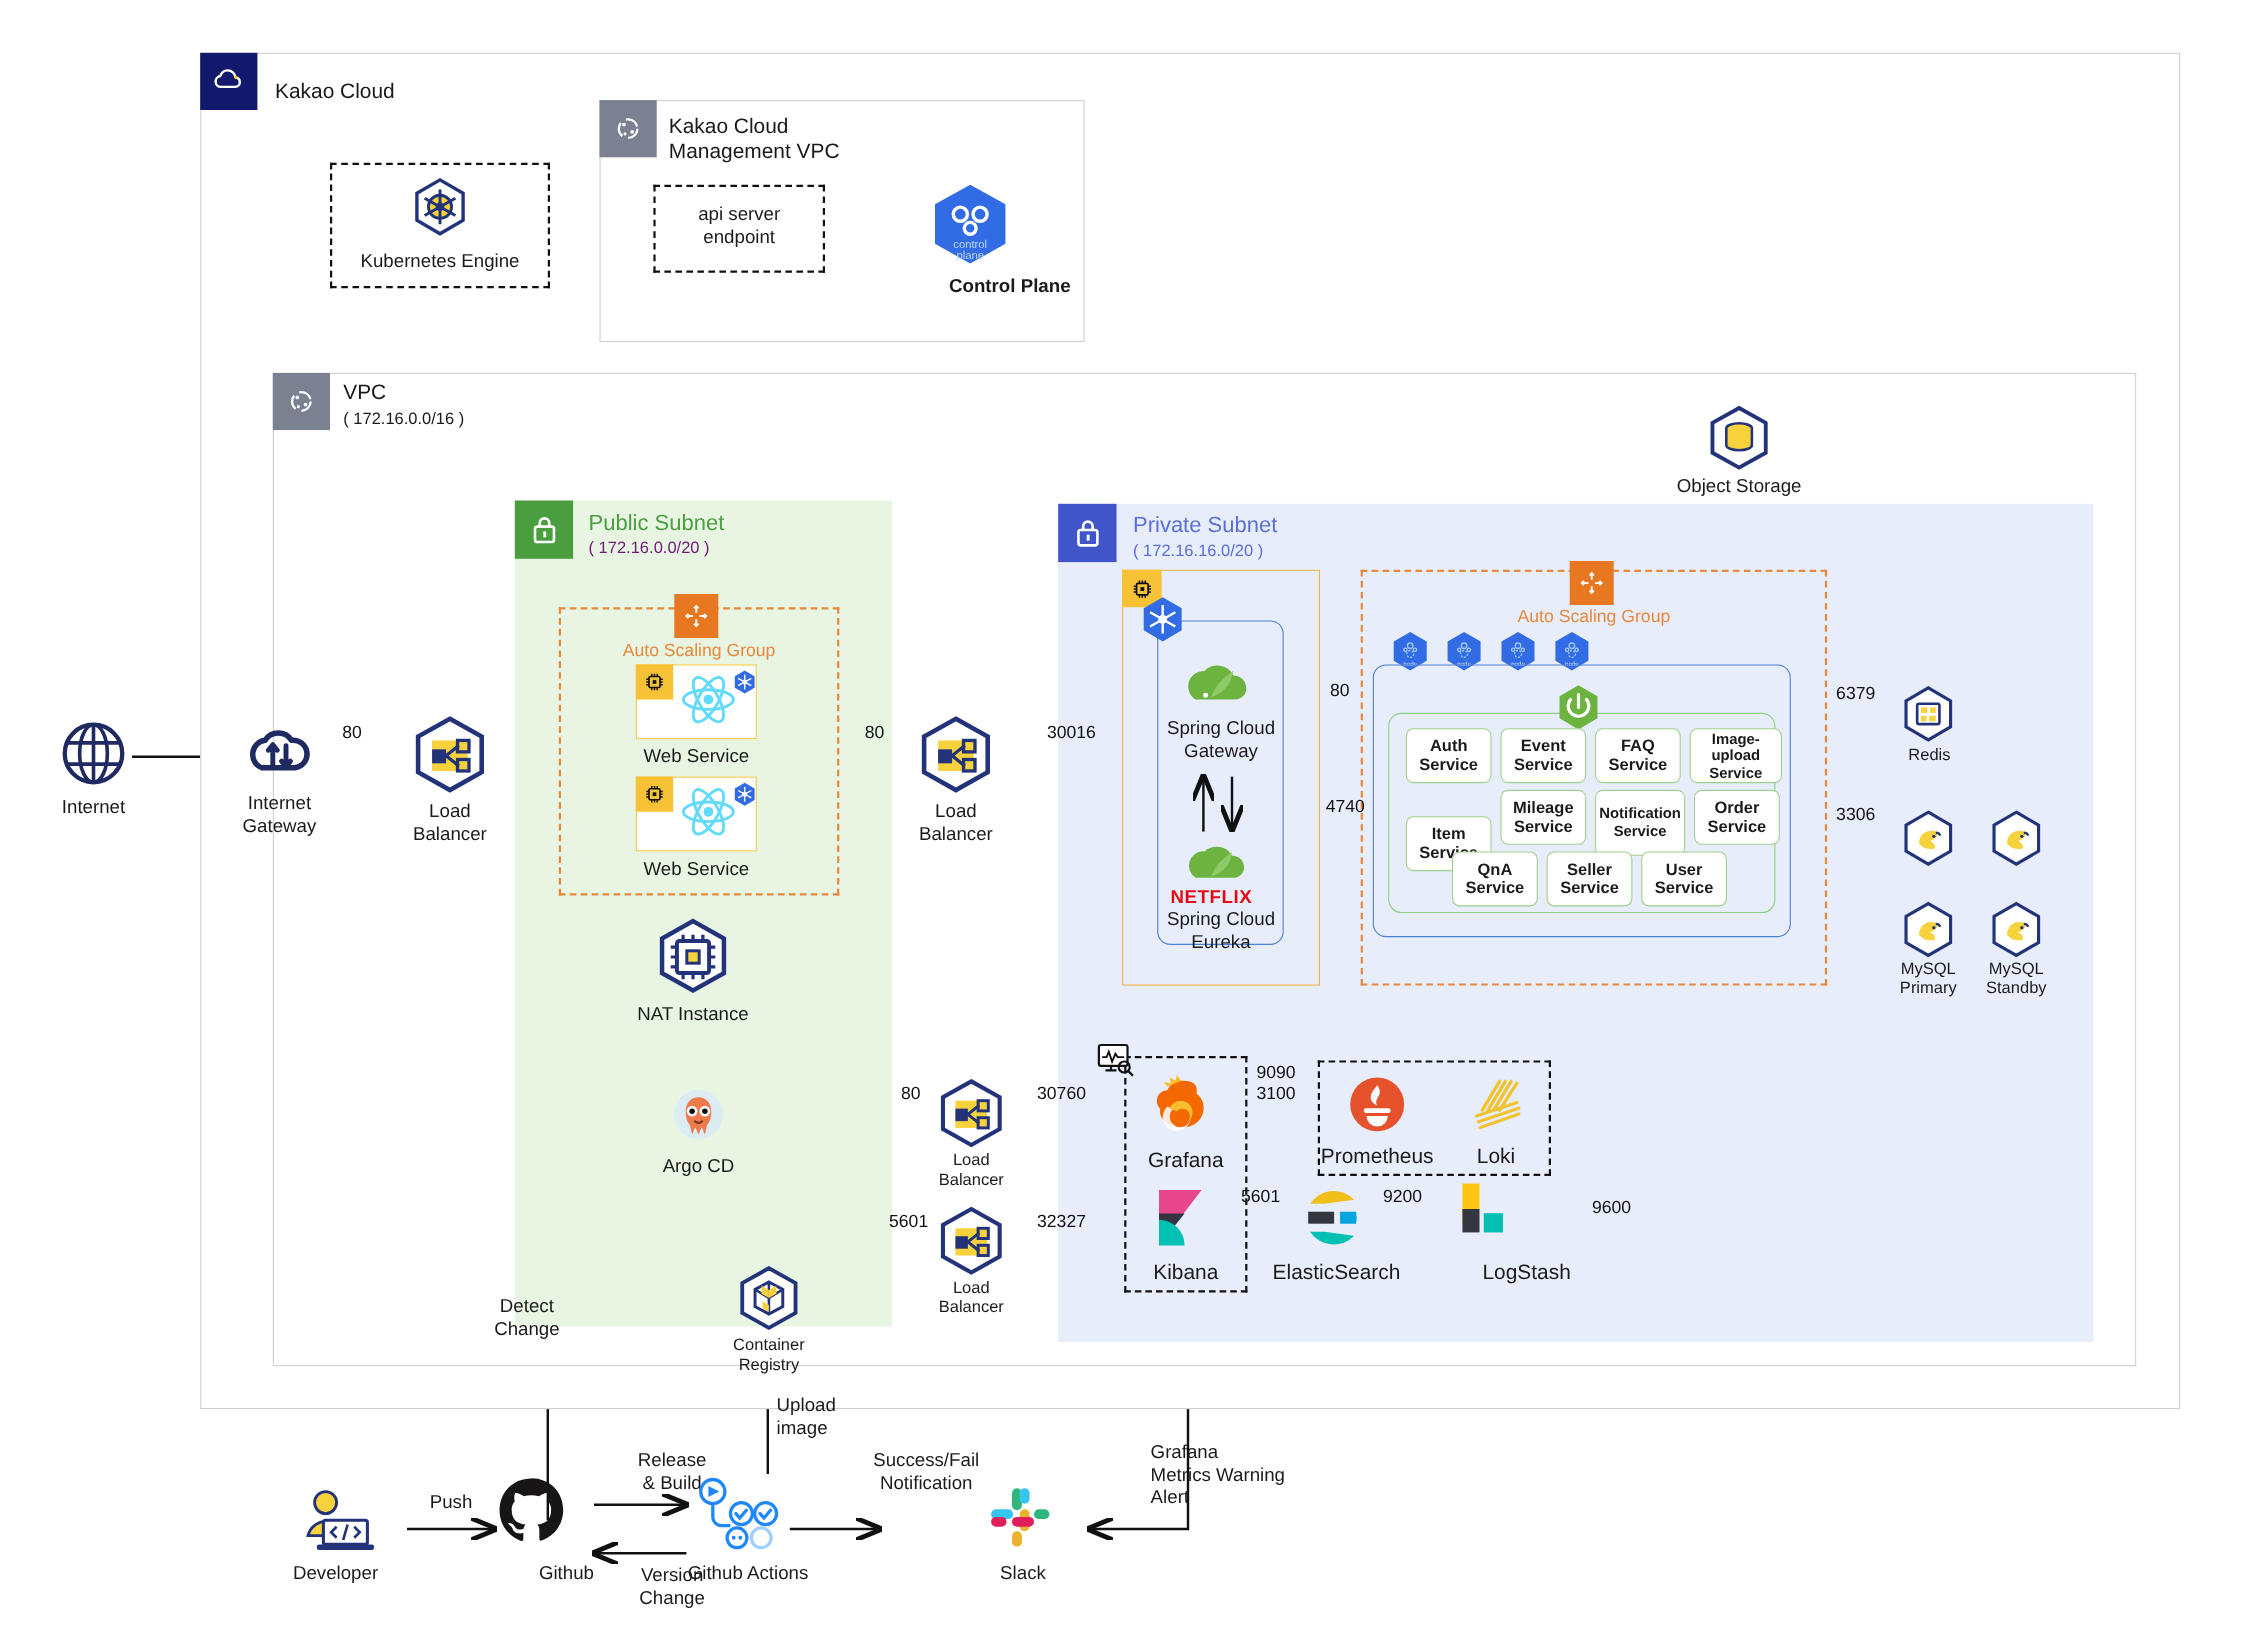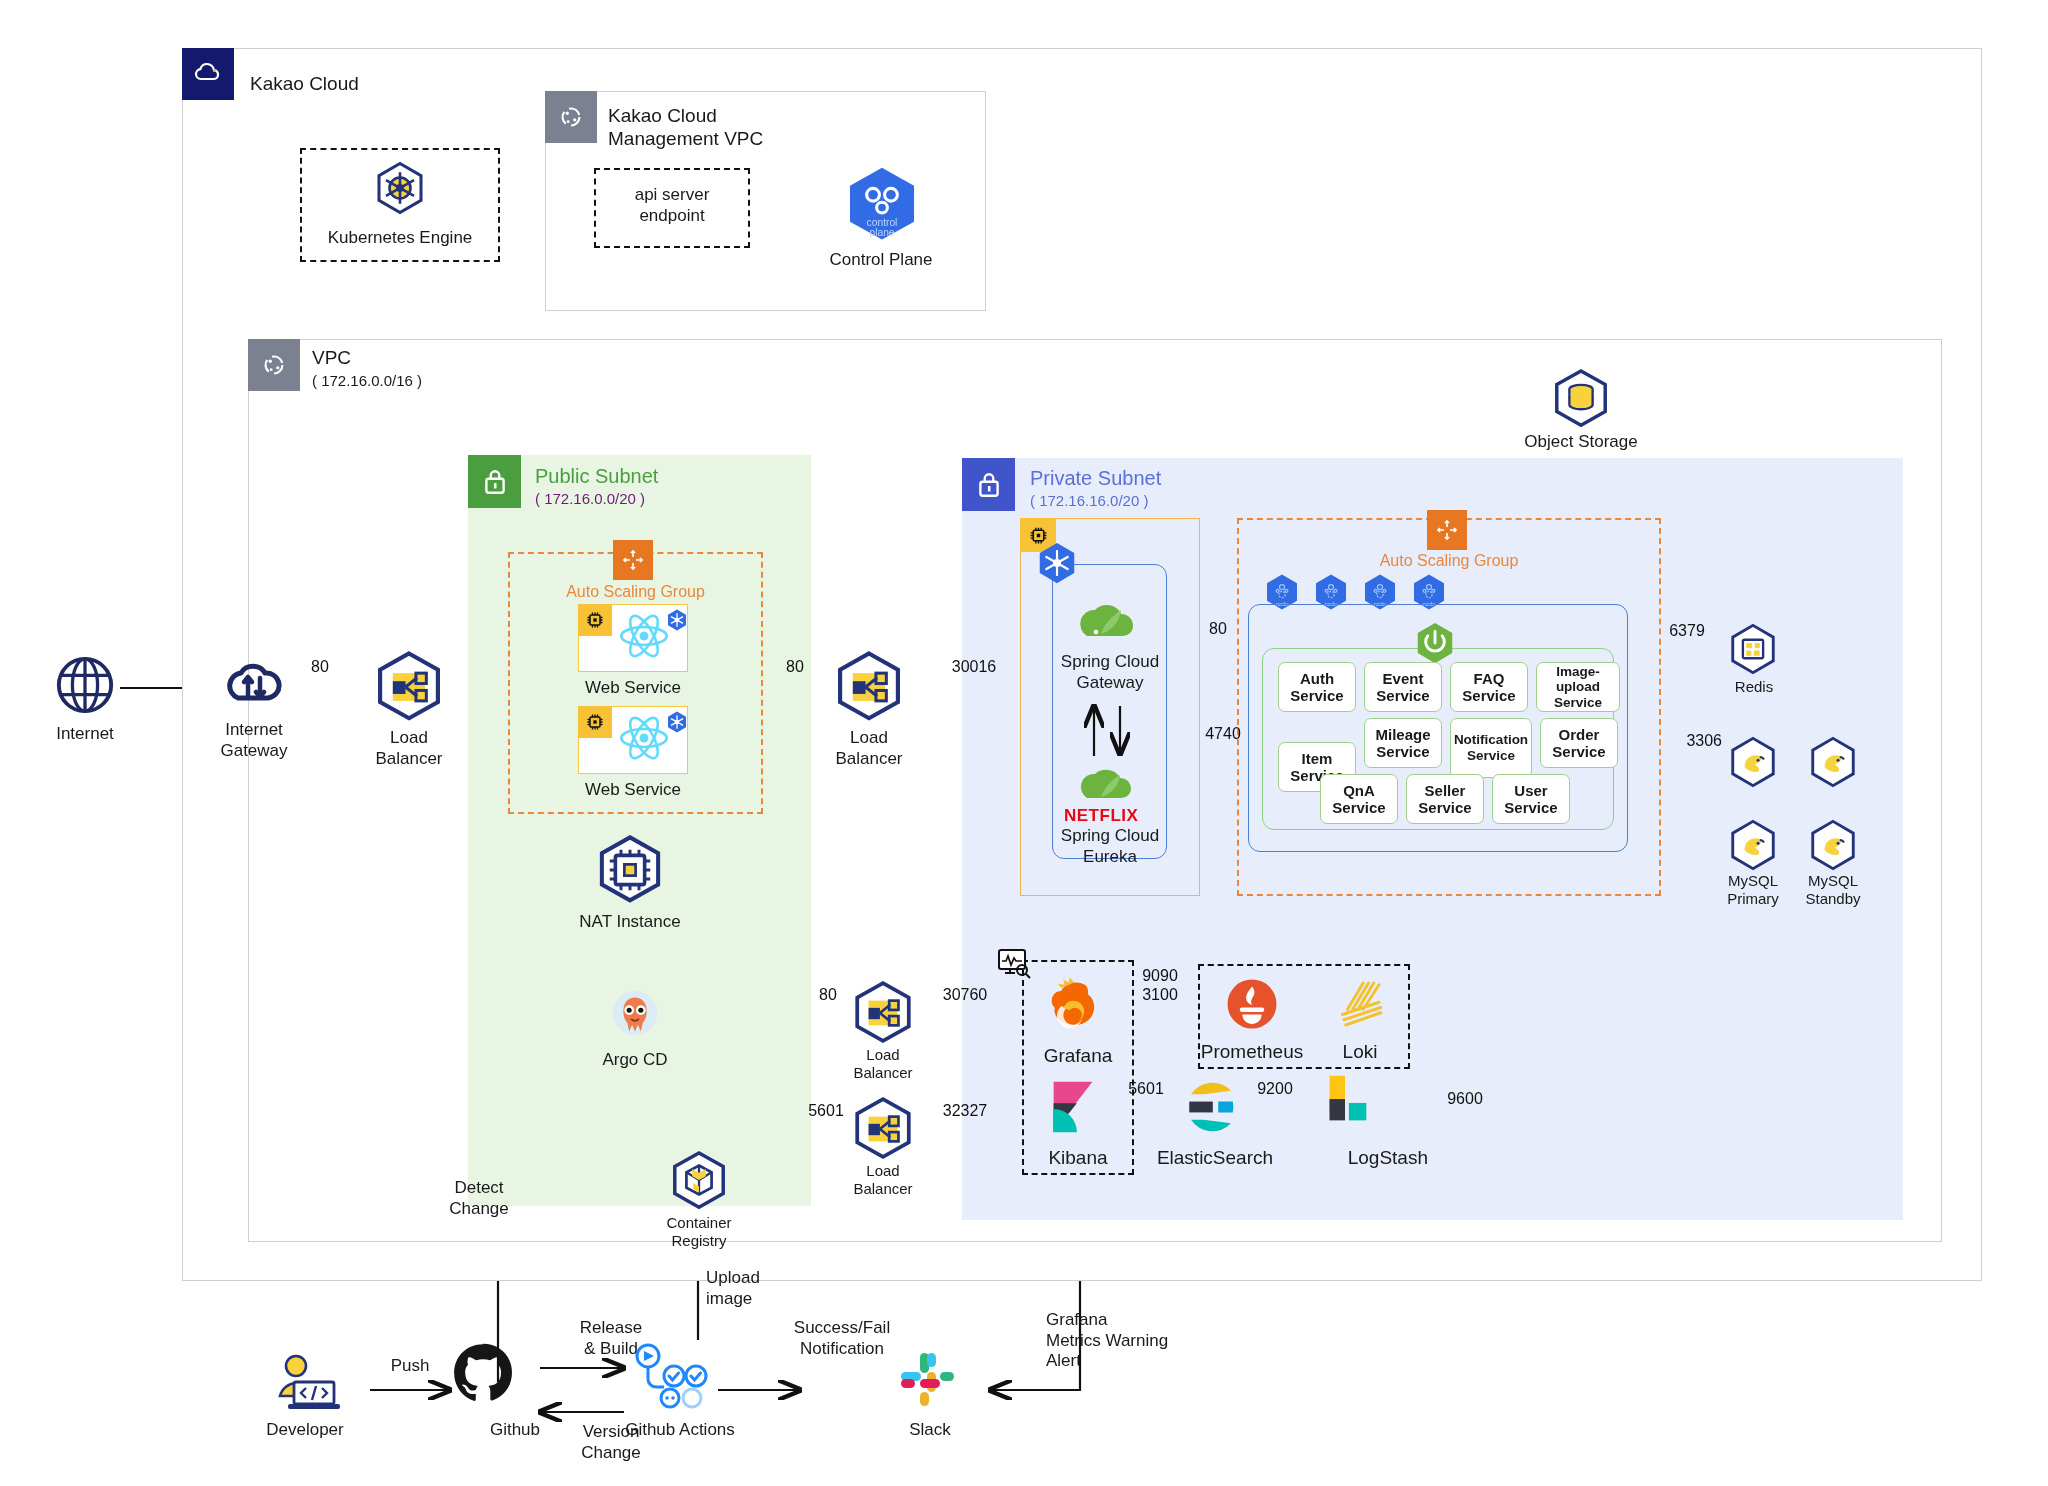--- a/index.html
+++ b/index.html
@@ -178,21 +178,21 @@
     <path d="M32 3 L57 17 L57 45 L32 59 L7 45 L7 17 Z" fill="#326ce5"></path>
     <g fill="none" stroke="#fff" stroke-width="2.4">
       <circle cx="25" cy="24" r="5"></circle>
         <circle cx="39" cy="24" r="5"></circle>
       <circle cx="32" cy="34" r="4.2"></circle>
     </g>
     <text x="32" y="48" font-size="8" fill="#bcd4ff" text-anchor="middle" font-family="sans-serif">control</text>
     <text x="32" y="56" font-size="8" fill="#bcd4ff" text-anchor="middle" font-family="sans-serif">plane</text>
   </svg>
 </div>
-<div class="lbl cap" style="left:791px;top:250px;width:180px;">Control Plane</div>
+<div class="lbl cap" style="left:828px;top:250px;width:180px;font-weight:bold;">Control Plane</div>
 
 <div class="panel" style="left:248px;top:339px;width:1694px;height:903px;"></div>
 <div class="hdrchip" style="left:248px;top:339px;background:#7b8190;">
   <svg width="30" height="30" viewBox="0 0 32 32">
       <circle cx="16" cy="16" r="9" fill="none" stroke="#fff" stroke-width="2.2" stroke-dasharray="14 6"></circle>
       <circle cx="12" cy="12" r="1.8" fill="#fff"></circle>
       <circle cx="20" cy="19" r="1.8" fill="#fff"></circle>
       <circle cx="13" cy="21" r="1.5" fill="#fff"></circle>
     </svg>
 </div>
@@ -550,21 +550,21 @@
     <path d="M32 4 L56 18 L56 46 L32 60 L8 46 L8 18 Z" fill="#fff" stroke="#22337a" stroke-width="3.4"></path>
     <rect x="20" y="21" width="24" height="22" rx="2" fill="none" stroke="#22337a" stroke-width="2.8"></rect>
     <rect x="24" y="25" width="7" height="6" fill="#f7d23c"></rect>
     <rect x="34" y="25" width="6" height="6" fill="#f7d23c"></rect>
     <rect x="24" y="34" width="6" height="6" fill="#f7d23c"></rect>
     <rect x="33" y="34" width="7" height="6" fill="#f7d23c"></rect>
   </svg>
 </div>
 <div class="lbl cap-sm" style="left:1706px;top:678px;width:96px;">Redis</div>
 
-<div class="port" style="left:1652px;top:732px;width:70px;text-align:right;">3306</div>
+<div class="port" style="left:1652px;top:732px;width:70px;">3306</div>
 <div class="abs" style="left:1726px;top:735px;">
   <svg width="54" height="54" viewBox="0 0 64 64">
     <path d="M32 4 L56 18 L56 46 L32 60 L8 46 L8 18 Z" fill="#fff" stroke="#22337a" stroke-width="3.4"></path>
     <path d="M22 38 c0-9 6-14 14-14 2 0 5 1 7 3 -2 4-5 7-9 8 4 2 6 5 5 8 -6 2-13 0-17-5z" fill="#f7d23c"></path>
     <path d="M40 26 c2 0 4 1 5 3" stroke="#22337a" stroke-width="2.4" fill="none"></path>
     <circle cx="38" cy="30" r="1.8" fill="#22337a"></circle>
   </svg>
 </div>
 <div class="abs" style="left:1806px;top:735px;">
   <svg width="54" height="54" viewBox="0 0 64 64">

